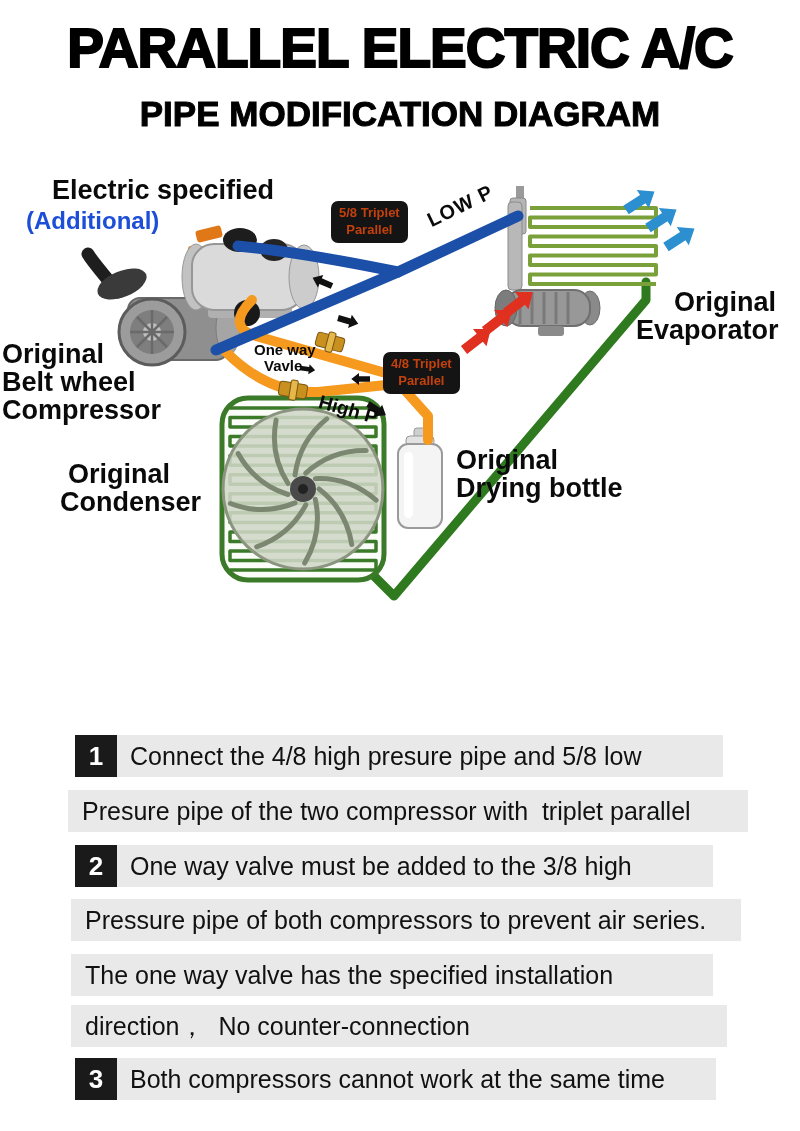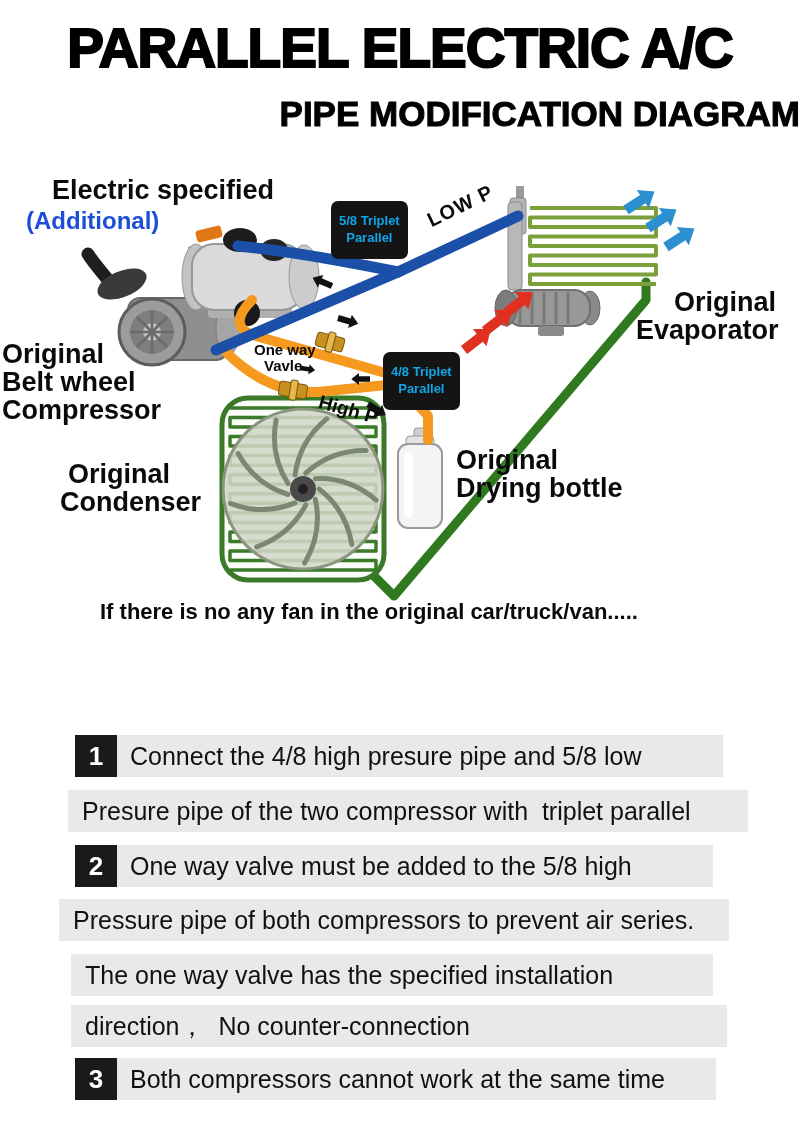--- a/index.html
+++ b/index.html
@@ -3,35 +3,35 @@
 <meta charset="utf-8">
 <style>
   * { margin:0; padding:0; box-sizing:border-box; }
   html,body { background:#ffffff; }
   body { font-family:"Liberation Sans", sans-serif; color:#0a0a0a; }
   .page { position:relative; width:800px; height:1131px; background:#ffffff; overflow:hidden; }
 
   .title { position:absolute; top:16px; left:0; width:800px; text-align:center;
            font-size:55px; font-weight:bold; letter-spacing:-1px; color:#000;
            -webkit-text-stroke:2px #000; }
-  .subtitle { position:absolute; top:94px; left:0; width:800px; text-align:right;
+  .subtitle { position:absolute; top:94px; left:0; width:800px; text-align:center;
               font-size:35px; font-weight:bold; color:#000; -webkit-text-stroke:1px #000; }
 
   .diagram-svg { position:absolute; top:0; left:0; pointer-events:none; }
 
   .dlabel { position:absolute; font-weight:bold; color:#0a0a0a; white-space:nowrap; line-height:1.05; }
   .big { font-size:27px; }
   .mid { font-size:22px; }
   .small { font-size:15px; }
   .additional { color:#1d4ed8; font-size:24px; }
   .lowp { font-size:20px; letter-spacing:1px; transform:rotate(-26deg); transform-origin:left top; }
   .highp { font-size:19px; transform:rotate(16deg); transform-origin:left top; }
 
-  .badge { position:absolute; background:#141414; color:#0ea5e9; font-size:13px; font-weight:bold;
-           line-height:1.3; text-align:center; padding:12px 8px; border-radius:7px; white-space:nowrap; }
+  .badge { position:absolute; background:#141414; color:#c2410c; font-size:13px; font-weight:bold;
+           line-height:1.3; text-align:center; padding:4px 8px; border-radius:7px; white-space:nowrap; }
 
   .rows { position:absolute; top:0; left:0; width:800px; height:1131px; }
   .row { position:absolute; height:42px; background:#e9e9e9; display:flex; align-items:center;
          font-size:25px; color:#111; white-space:pre; }
   .row.noNum { padding-left:14px; }
   .num { flex:0 0 42px; width:42px; height:42px; background:#1a1a1a; color:#ffffff;
          display:flex; align-items:center; justify-content:center;
          font-size:26px; font-weight:bold; margin-right:13px; }
 </style>
 </head>
@@ -173,35 +173,34 @@
   </div>
 
   <div class="dlabel highp" style="top:392px;left:322px;">High P</div>
 
   <div class="dlabel big" style="top:460px;left:68px;">Original</div>
   <div class="dlabel big" style="top:488px;left:60px;">Condenser</div>
 
   <div class="dlabel big" style="top:446px;left:456px;">Original</div>
   <div class="dlabel big" style="top:474px;left:456px;">Drying bottle</div>
 
-  <div class="dlabel mid" style="top:600px;left:100px;">If there is no any fan in the original car/truck/van.....</div>
 
   <div class="rows">
     <div class="row" style="top:735px;left:75px;width:648px;">
       <div class="num">1</div>
       <div class="row-text">Connect the 4/8 high presure pipe and 5/8 low</div>
     </div>
     <div class="row noNum" style="top:790px;left:68px;width:680px;">
       <div class="row-text">Presure pipe of the two compressor with  triplet parallel</div>
     </div>
     <div class="row" style="top:845px;left:75px;width:638px;">
       <div class="num">2</div>
-      <div class="row-text">One way valve must be added to the 5/8 high</div>
-    </div>
-    <div class="row noNum" style="top:899px;left:59px;width:670px;">
+      <div class="row-text">One way valve must be added to the 3/8 high</div>
+    </div>
+    <div class="row noNum" style="top:899px;left:71px;width:670px;">
       <div class="row-text">Pressure pipe of both compressors to prevent air series.</div>
     </div>
     <div class="row noNum" style="top:954px;left:71px;width:642px;align-items:center;">
       <div class="row-text">The one way valve has the specified installation</div>
     </div>
     <div class="row noNum" style="top:1005px;left:71px;width:656px;">
       <div class="row-text">direction，  No counter-connection</div>
     </div>
     <div class="row" style="top:1058px;left:75px;width:641px;">
       <div class="num">3</div>

